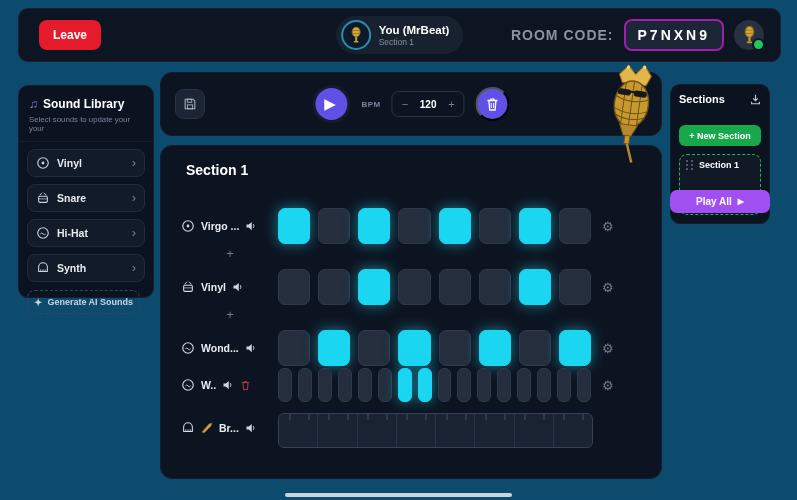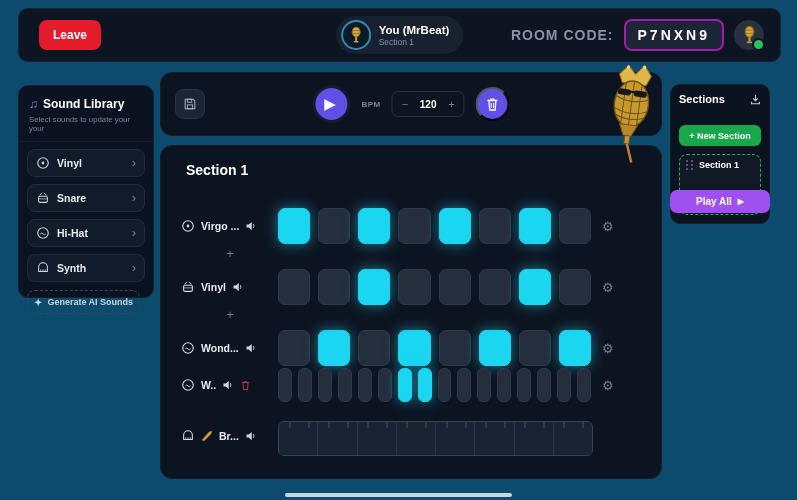--- a/index.html
+++ b/index.html
@@ -351,21 +351,21 @@
           <div class="cell pill"></div>
           <div class="cell pill"></div>
           <div class="cell pill"></div>
           <div class="cell pill"></div>
           <div class="cell pill"></div>
           <div class="cell pill"></div>
         </div>
       <span class="gear">⚙</span>
     </div>
 
-    <div class="trackrow" style="top:275px;height:29px;">
+    <div class="trackrow" style="top:267px;height:29px;">
       <div class="row-label">
         <svg class="row-ic" viewBox="0 0 16 16">
           <path d="M3 12 V7 a5 5 0 0 1 10 0 v5 z" fill="none" stroke="#d4dae4" stroke-width="1.2"></path>
           <line x1="5.5" y1="9.5" x2="5.5" y2="12" stroke="#d4dae4" stroke-width="1"></line>
           <line x1="8" y1="9.5" x2="8" y2="12" stroke="#d4dae4" stroke-width="1"></line>
           <line x1="10.5" y1="9.5" x2="10.5" y2="12" stroke="#d4dae4" stroke-width="1"></line>
         </svg>
         <svg class="horn" width="12" height="12" viewBox="0 0 12 12">
           <path d="M1 10 L8 2 L11 1 L10 4 L3 11 z" fill="#d8a23a" stroke="#8a6a1f" stroke-width="0.6"></path>
         </svg>

